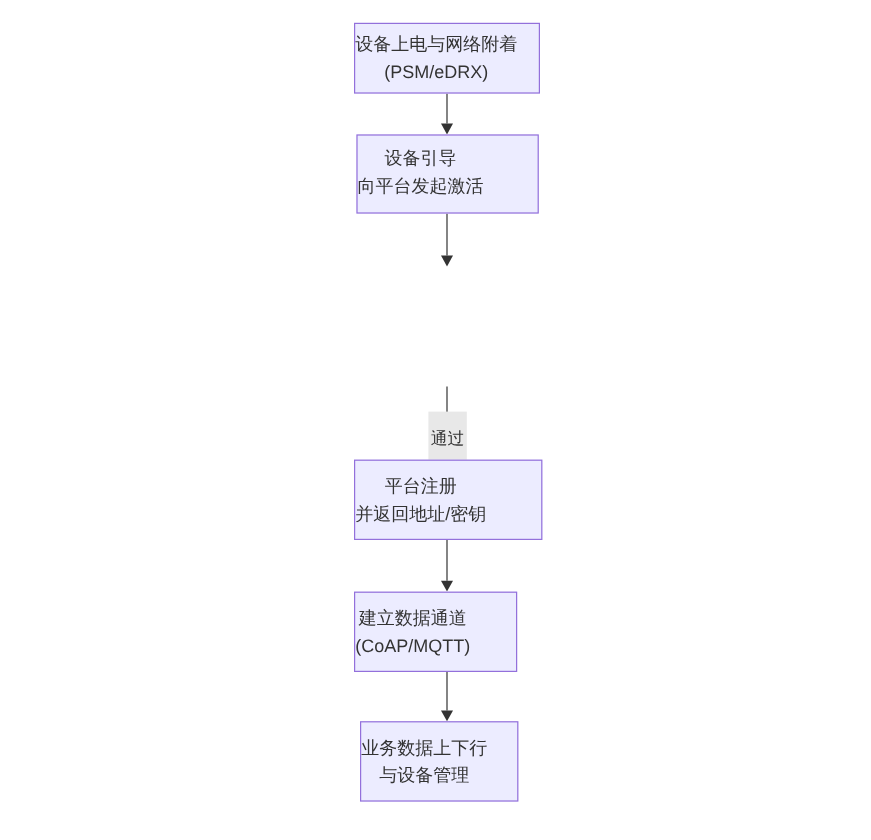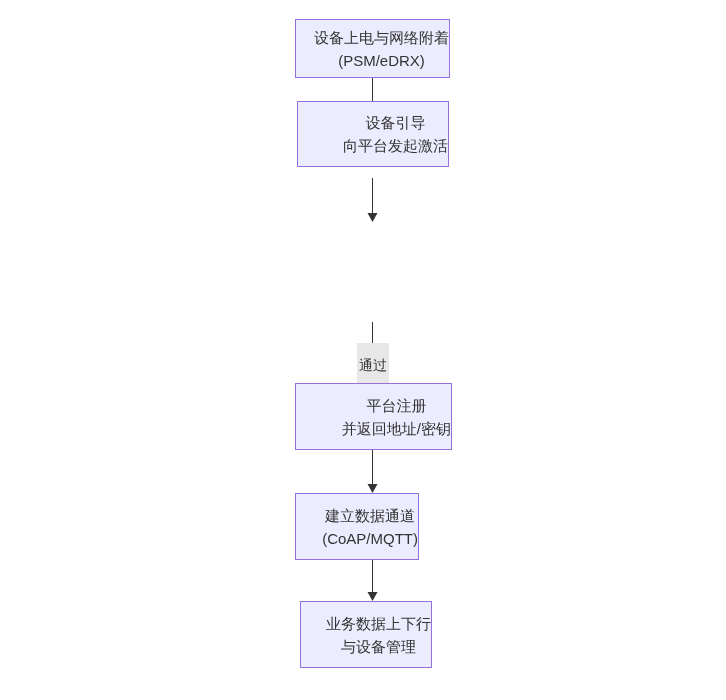--- a/index.html
+++ b/index.html
@@ -35,21 +35,21 @@
   .arrow-head {
     fill: var(--edge);
     stroke: none;
   }
   .node {
     position: absolute;
     background: var(--node_fill);
     border: 1px solid var(--node_border);
     display: flex;
     align-items: center;
-    justify-content: flex-end;
+    justify-content: flex-start;
     text-align: center;
   }
   .node-label {
     display: block;
     white-space: pre-line;
     font-size: 15px;
     line-height: 23px;
     color: var(--text);
   }
   .diamond-node {
@@ -78,23 +78,23 @@
     left: 373px; top: 343px;
     transform: translateX(-50%);
     background: var(--edge_label_bg);
     color: var(--text);
     font-size: 14px;
     line-height: 19px;
     padding: 13px 2px;
     white-space: nowrap;
   }
   .n1 { left: 295px; top: 19px;  width: 155px; height: 59px; }
-  .n2 { left: 297px; top: 101px; width: 152px; height: 66px; }
+  .n2 { left: 297px; top: 112px; width: 152px; height: 66px; font-family: Liberation Mono, monospace; }
   .n4 { left: 295px; top: 383px; width: 157px; height: 67px; }
-  .n5 { left: 295px; top: 493px; width: 124px; height: 67px; }
+  .n5 { left: 295px; top: 493px; width: 136px; height: 67px; }
   .n6 { left: 300px; top: 601px; width: 132px; height: 67px; }
 </style>
 </head>
 <body>
 
 <div class="canvas">
 
   <svg class="edges" viewBox="0 0 726 700">
     <line class="edge-line" x1="372.5" y1="78" x2="372.5" y2="103"></line>
     <polygon class="arrow-head" points="367.5,103 377.5,103 372.5,112"></polygon>

